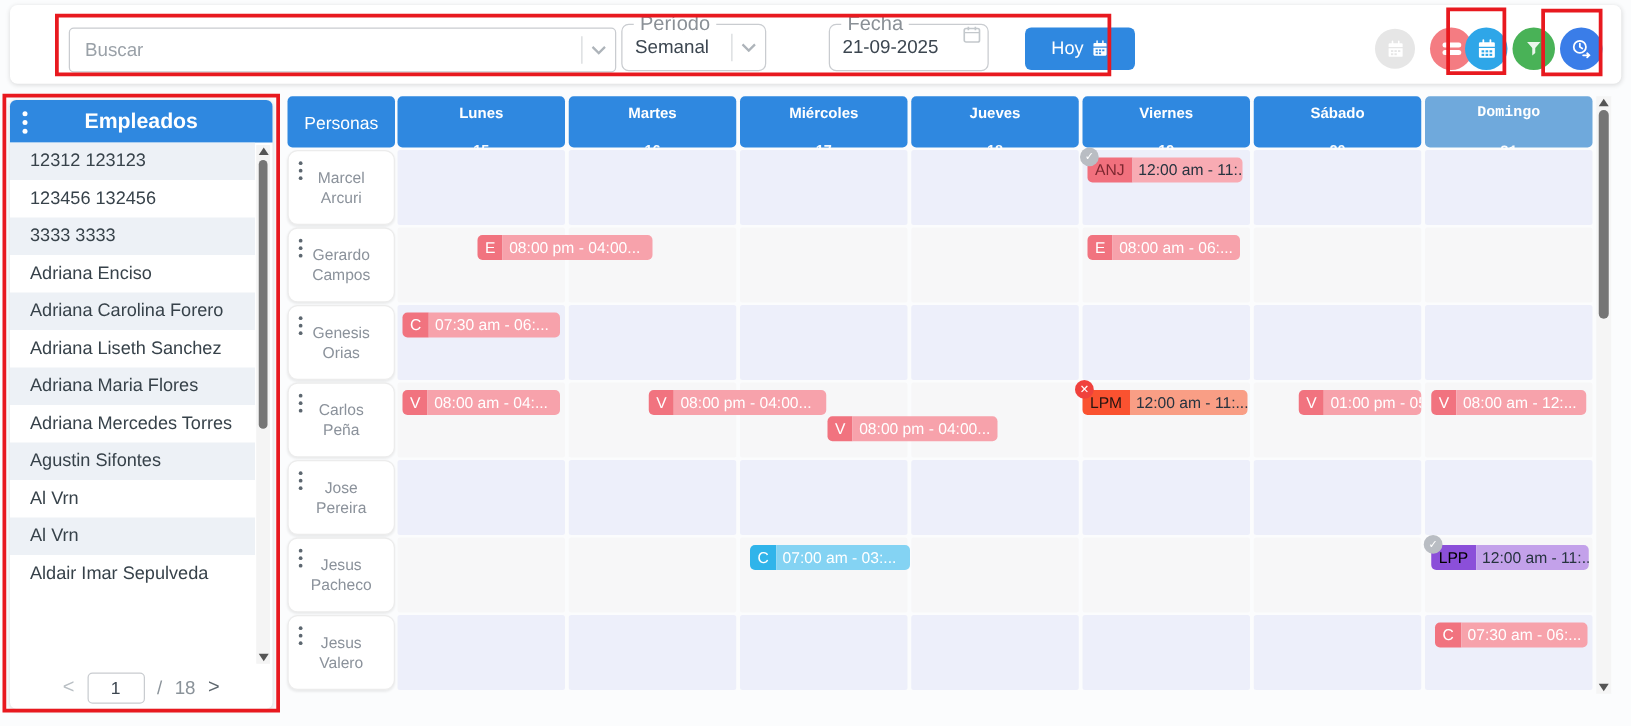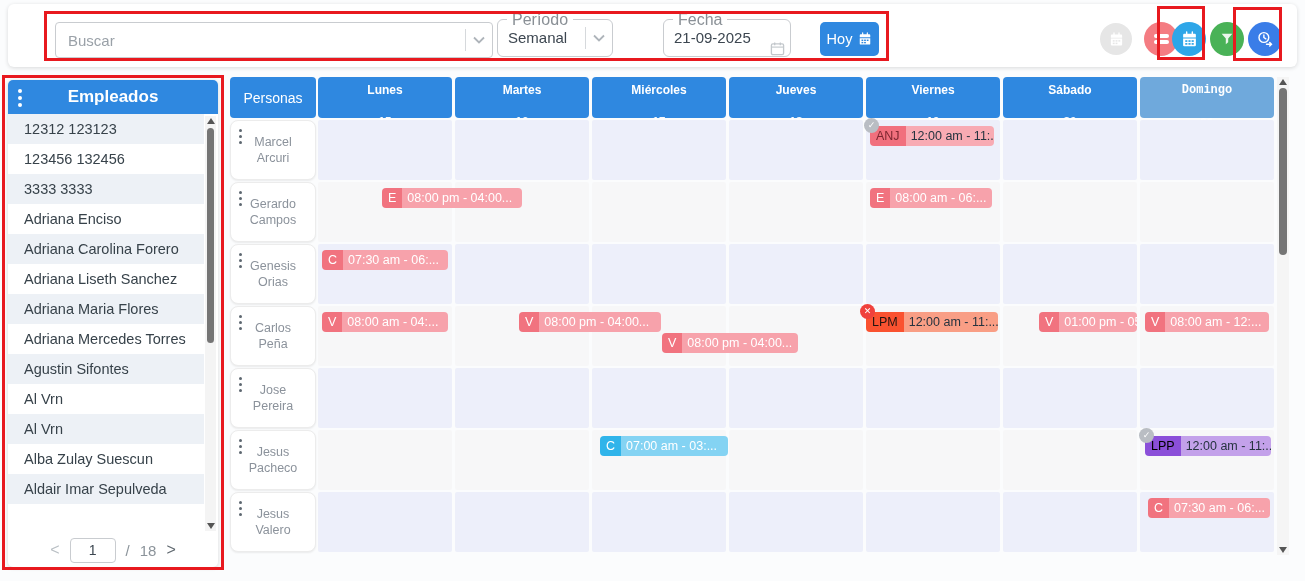--- a/index.html
+++ b/index.html
@@ -12,23 +12,23 @@
   .searchbox { position:absolute; left:47px; top:18px; width:438px; height:36px; border:1px solid #c9ccd0; border-radius:4px; background:#fff; display:flex; align-items:center; }
   .searchbox input { flex:1; border:0; outline:none; font-family:inherit; font-size:15px; color:#3c4650; padding:0 12px; background:transparent; }
   .searchbox input::placeholder { color:#9aa1a8; }
   .sb-div { width:1px; height:22px; background:#d6d9dc; }
   .chev { width:26px; display:flex; align-items:center; justify-content:center; cursor:pointer; }
 
   .fset { position:absolute; border:1px solid #c9ccd0; border-radius:6px; background:#fff; height:38px; }
   .fset .legend { position:absolute; top:-9px; left:9px; background:#fff; padding:0 5px; font-size:16px; color:#8a9096; }
   .fset .val { font-size:15px; color:#3c4650; padding:0 10px; line-height:36px; white-space:nowrap; }
   .fset-period { left:489px; top:15px; width:116px; display:flex; align-items:center; }
-  .fset-date { left:655px; top:15px; width:128px; display:flex; align-items:flex-end; }
-
-  .btn-hoy { position:absolute; left:812px; top:18px; width:59px; height:34px; background:#2f88e0; border:0; border-radius:5px; color:#fff; font-family:inherit; font-size:14.5px; display:flex; align-items:center; justify-content:center; gap:6px; cursor:pointer; }
+  .fset-date { left:655px; top:15px; width:128px; display:flex; align-items:flex-start; }
+
+  .btn-hoy { position:absolute; left:812px; top:18px; width:88px; height:34px; background:#2f88e0; border:0; border-radius:5px; color:#fff; font-family:inherit; font-size:14.5px; display:flex; align-items:center; justify-content:center; gap:6px; cursor:pointer; }
 
   .circ { position:absolute; top:18px; width:34px; height:34px; border-radius:50%; display:flex; align-items:center; justify-content:center; cursor:pointer; }
   .c-gray   { left:1092px; top:19px; width:32px; height:32px; background:#e6e6e6; color:#e6e6e6; cursor:default; }
   .c-menu   { left:1136px; background:#f47c82; }
   .c-cal    { left:1164px; background:#2ea6e8; color:#2ea6e8; }
   .c-filter { left:1202px; background:#49b257; }
   .c-clock  { left:1240px; background:#3a7de8; }
   .menu-bars span { display:block; width:15px; height:3.5px; border-radius:2px; background:#fff; margin:2.5px 0; }
 
   
@@ -202,21 +202,20 @@
       <div class="emp-item">123456 132456</div>
       <div class="emp-item">3333 3333</div>
       <div class="emp-item">Adriana Enciso</div>
       <div class="emp-item">Adriana Carolina Forero</div>
       <div class="emp-item">Adriana Liseth Sanchez</div>
       <div class="emp-item">Adriana Maria Flores</div>
       <div class="emp-item">Adriana Mercedes Torres</div>
       <div class="emp-item">Agustin Sifontes</div>
       <div class="emp-item">Al Vrn</div>
       <div class="emp-item">Al Vrn</div>
-      <div class="emp-item">Alba Zulay Suescun</div>
       <div class="emp-item">Aldair Imar Sepulveda</div>
     </div>
   <div class="sb-scroll">
     <span class="tri tri-up"></span>
     <span class="sb-thumb" style="top:12px; height:215px;"></span>
     <span class="tri tri-dn"></span>
   </div>
   <div class="sb-pager">
     <span class="pg-prev">&lt;</span>
     <input value="1" style="">

